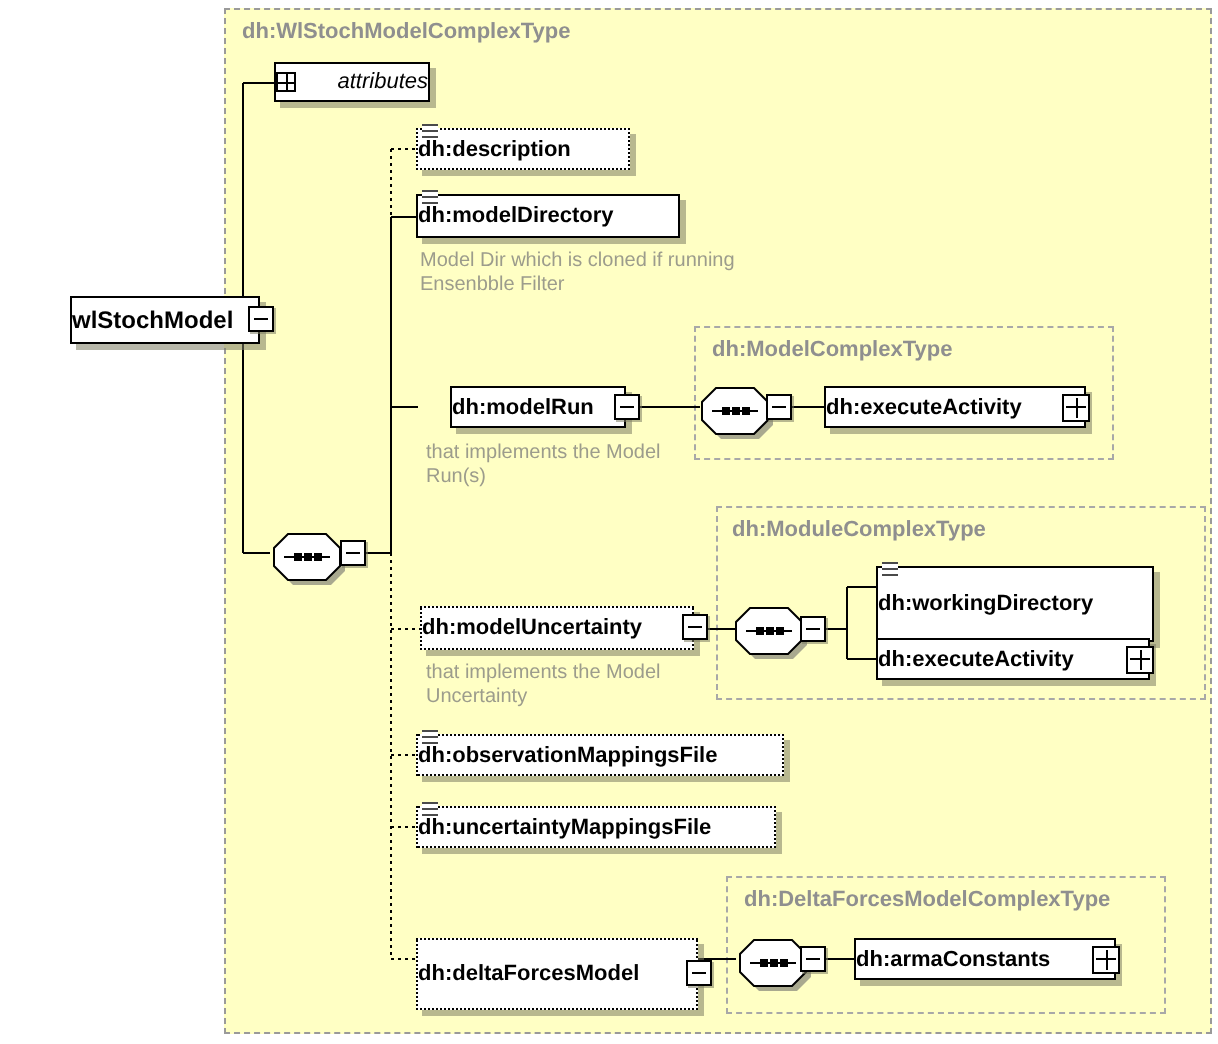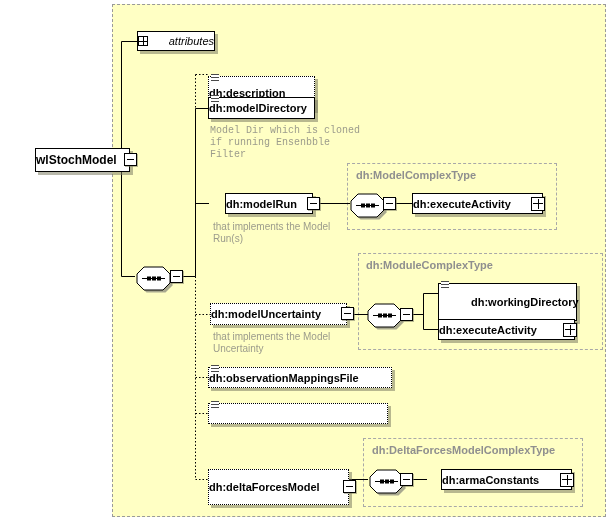--- a/index.html
+++ b/index.html
@@ -64,20 +64,21 @@
   .note{
     position:absolute;z-index:2;font-size:10px;line-height:12px;color:#9c9c8c;
   }
 </style>
 </head>
 <body>
 
 <div id="canvas">
 
   <div class="outer-panel"></div>
+  <div class="type-title" style="left:121px;top:10px;">dh:WlStochModelComplexType</div>
 
   <div class="type-panel" style="left:347px;top:163px;width:210px;height:67px;"></div>
   <div class="type-title" style="left:356px;top:169px;">dh:ModelComplexType</div>
 
   <div class="type-panel" style="left:358px;top:253px;width:245px;height:97px;"></div>
   <div class="type-title" style="left:366px;top:259px;">dh:ModuleComplexType</div>
 
   <div class="type-panel" style="left:363px;top:438px;width:220px;height:69px;"></div>
   <div class="type-title" style="left:372px;top:444px;">dh:DeltaForcesModelComplexType</div>
 
@@ -131,30 +132,30 @@
   <svg class="seqicon" style="left:133px;top:263px;" width="48" height="30">
     <polygon points="11,4 30,4 37,11 37,20 30,27 11,27 4,20 4,11" transform="translate(2.5,2.5)" fill="#a9a98f" stroke="none"></polygon>
     <polygon points="11,4 30,4 37,11 37,20 30,27 11,27 4,20 4,11" fill="#fff" stroke="#000"></polygon>
     <line x1="9" y1="15.5" x2="32" y2="15.5" stroke="#000"></line>
     <rect x="14" y="13.5" width="4" height="4" fill="#000"></rect>
     <rect x="19" y="13.5" width="4" height="4" fill="#000"></rect>
     <rect x="24" y="13.5" width="4" height="4" fill="#000"></rect>
   </svg>
   <span class="minusbox" style="left:170px;top:270px;right:auto;margin-top:0;position:absolute;"></span>
 
-  <div class="ebox opt" style="left:208px;top:76px;width:107px;height:34px;">
+  <div class="ebox opt" style="left:208px;top:64px;width:107px;height:21px;">
     <span class="tlines"></span>
     <span class="elabel">dh:description</span>
   </div>
 
-  <div class="ebox" style="left:208px;top:97px;width:107px;height:22px;">
+  <div class="ebox" style="left:208px;top:97px;width:132px;height:22px;">
     <span class="tlines"></span>
     <span class="elabel">dh:modelDirectory</span>
   </div>
-  <div class="note" style="left:210px;top:125px;width:160px;font-family:Liberation Mono, monospace;">Model Dir which is cloned if running Ensenbble Filter</div>
+  <div class="note" style="left:210px;top:125px;width:160px;">Model Dir which is cloned if running Ensenbble Filter</div>
 
   <div class="ebox" style="left:209px;top:193px;width:88px;height:21px;margin-left:16px;">
     <span class="elabel">dh:modelRun</span>
     <span class="minusbox"></span>
   </div>
   <div class="note" style="left:213px;top:221px;width:140px;">that implements the Model Run(s)</div>
 
   <svg class="seqicon" style="left:347px;top:190px;" width="48" height="30">
     <polygon points="11,4 30,4 37,11 37,20 30,27 11,27 4,20 4,11" transform="translate(2.5,2.5)" fill="#a9a98f" stroke="none"></polygon>
     <polygon points="11,4 30,4 37,11 37,20 30,27 11,27 4,20 4,11" fill="#fff" stroke="#000"></polygon>
@@ -179,52 +180,53 @@
   <svg class="seqicon" style="left:364px;top:300px;" width="48" height="30">
     <polygon points="11,4 30,4 37,11 37,20 30,27 11,27 4,20 4,11" transform="translate(2.5,2.5)" fill="#a9a98f" stroke="none"></polygon>
     <polygon points="11,4 30,4 37,11 37,20 30,27 11,27 4,20 4,11" fill="#fff" stroke="#000"></polygon>
     <line x1="9" y1="15.5" x2="32" y2="15.5" stroke="#000"></line>
     <rect x="14" y="13.5" width="4" height="4" fill="#000"></rect>
     <rect x="19" y="13.5" width="4" height="4" fill="#000"></rect>
     <rect x="24" y="13.5" width="4" height="4" fill="#000"></rect>
   </svg>
   <span class="minusbox" style="left:400px;top:308px;right:auto;margin-top:0;position:absolute;"></span>
 
-  <div class="ebox" style="left:438px;top:283px;width:139px;height:38px;padding-left:32px;">
+  <div class="ebox" style="left:438px;top:283px;width:139px;height:38px;">
     <span class="tlines"></span>
     <span class="elabel">dh:workingDirectory</span>
   </div>
 
   <div class="ebox" style="left:438px;top:319px;width:137px;height:21px;padding-right:10px;">
     <span class="elabel">dh:executeActivity</span>
     <span class="plusgrid"></span>
   </div>
 
   <div class="ebox opt" style="left:208px;top:367px;width:184px;height:21px;">
     <span class="tlines"></span>
     <span class="elabel">dh:observationMappingsFile</span>
   </div>
 
   <div class="ebox opt" style="left:208px;top:403px;width:180px;height:21px;">
     <span class="tlines"></span>
+    <span class="elabel">dh:uncertaintyMappingsFile</span>
   </div>
 
   <div class="ebox opt" style="left:208px;top:469px;width:141px;height:36px;">
     <span class="elabel">dh:deltaForcesModel</span>
     <span class="minusbox"></span>
   </div>
 
   <svg class="seqicon" style="left:366px;top:466px;" width="48" height="30">
     <polygon points="11,4 30,4 37,11 37,20 30,27 11,27 4,20 4,11" transform="translate(2.5,2.5)" fill="#a9a98f" stroke="none"></polygon>
     <polygon points="11,4 30,4 37,11 37,20 30,27 11,27 4,20 4,11" fill="#fff" stroke="#000"></polygon>
     <line x1="9" y1="15.5" x2="32" y2="15.5" stroke="#000"></line>
     <rect x="14" y="13.5" width="4" height="4" fill="#000"></rect>
     <rect x="19" y="13.5" width="4" height="4" fill="#000"></rect>
     <rect x="24" y="13.5" width="4" height="4" fill="#000"></rect>
   </svg>
   <span class="minusbox" style="left:400px;top:473px;right:auto;margin-top:0;position:absolute;"></span>
 
-  <div class="ebox" style="left:441px;top:469px;width:131px;height:21px;">
+  <div class="ebox" style="left:427px;top:469px;width:131px;height:21px;">
     <span class="elabel">dh:armaConstants</span>
     <span class="plusgrid"></span>
   </div>
 
 </div>
 
 </body></html>

